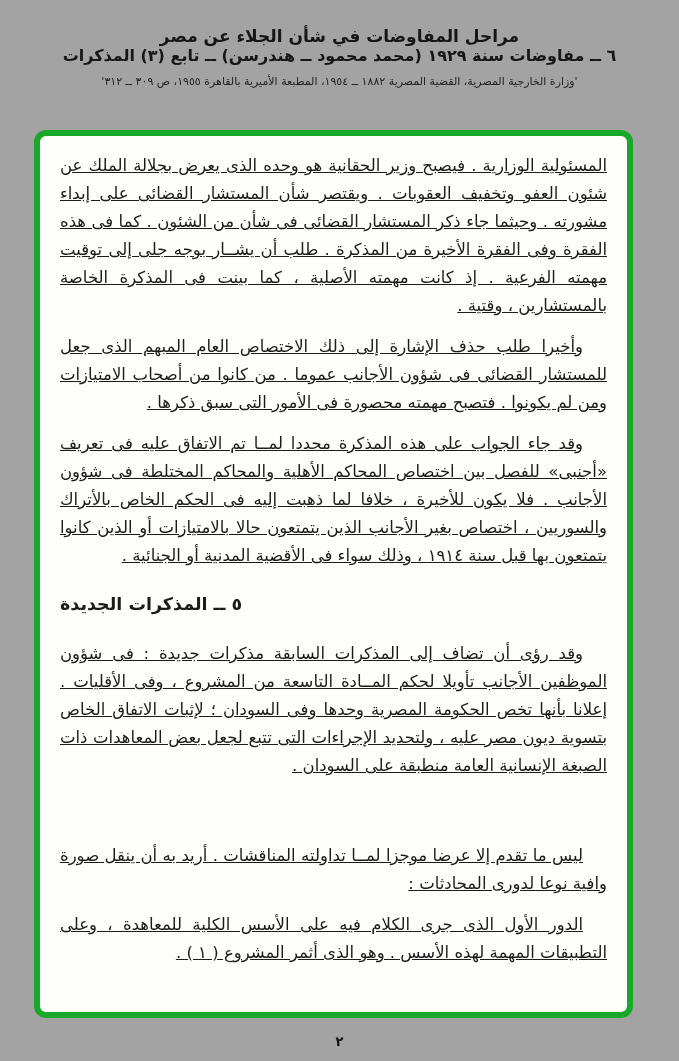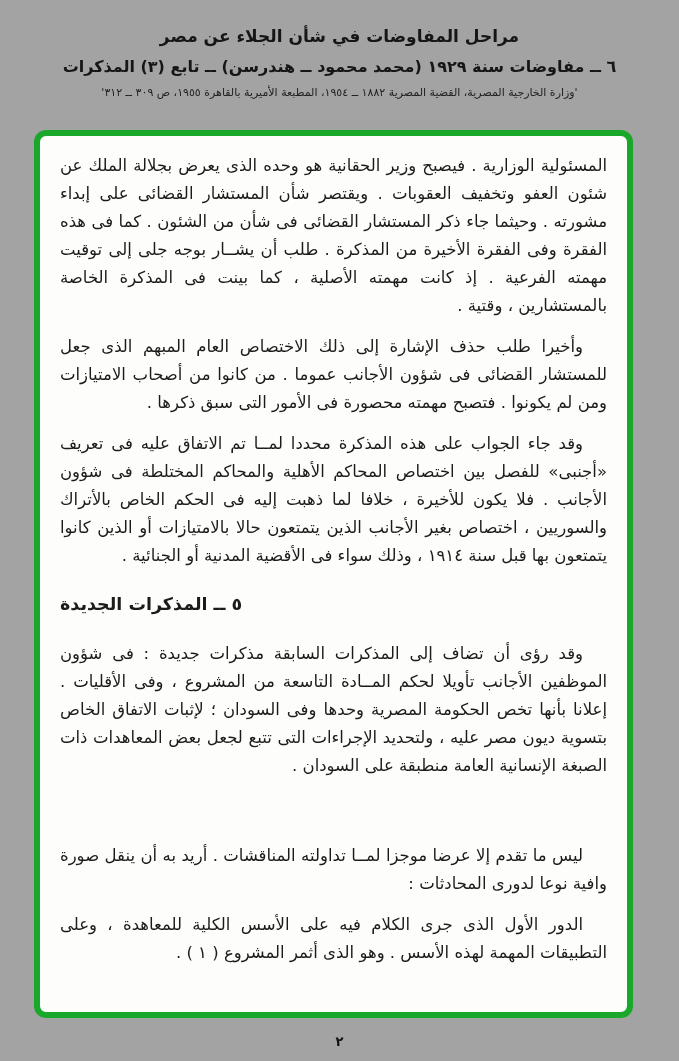--- a/index.html
+++ b/index.html
@@ -25,21 +25,20 @@
     right: 0;
     text-align: center;
     direction: rtl;
   }
   .doc-title {
     font-size: 17px;
     font-weight: bold;
     letter-spacing: 0.3px;
   }
   .doc-subtitle {
-    margin-top: 11px;
     font-size: 16px;
     font-weight: bold;
   }
   .doc-source {
     margin-top: 10px;
     font-size: 11px;
     font-weight: normal;
     color: #222;
   }
   .content-frame {
@@ -55,21 +54,21 @@
     padding: 16px 20px 10px 20px;
     overflow: hidden;
   }
   .block {
     direction: rtl;
     font-size: 16.5px;
     line-height: 28px;
     text-align: justify;
     color: #1b1b1b;
   }
-  .para { margin: 0 0 13px 0; }
+  .para { margin: 0 0 13px 0; text-decoration: underline; }
   .para.indent { text-indent: 24px; }
   .para.gap-before { margin-top: 62px; }
   .heading {
     text-align: left;
     font-size: 17.5px;
     font-weight: bold;
     margin: 20px 0 22px 0;
   }
   .page-number {
     position: absolute;

